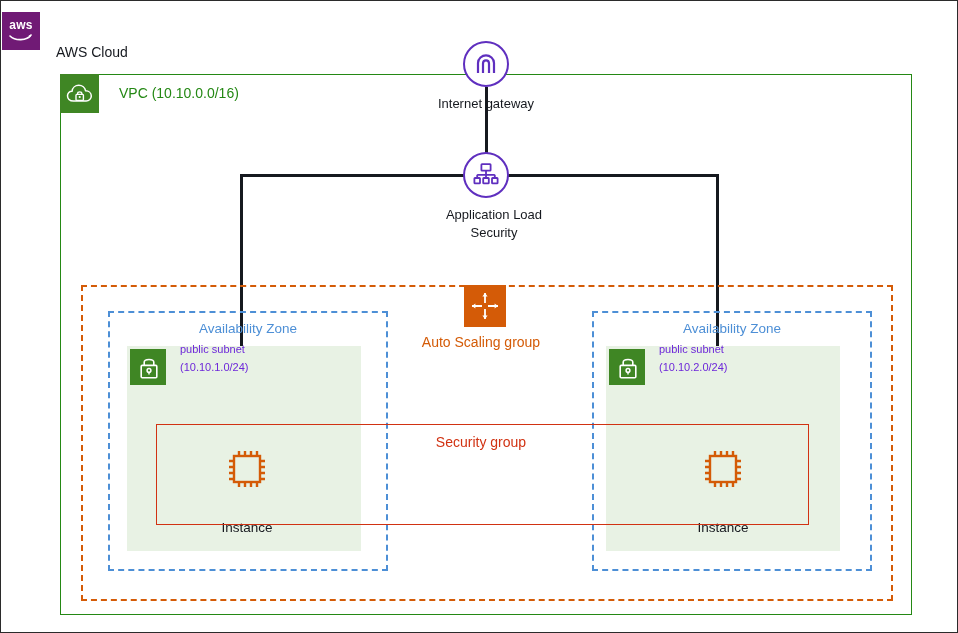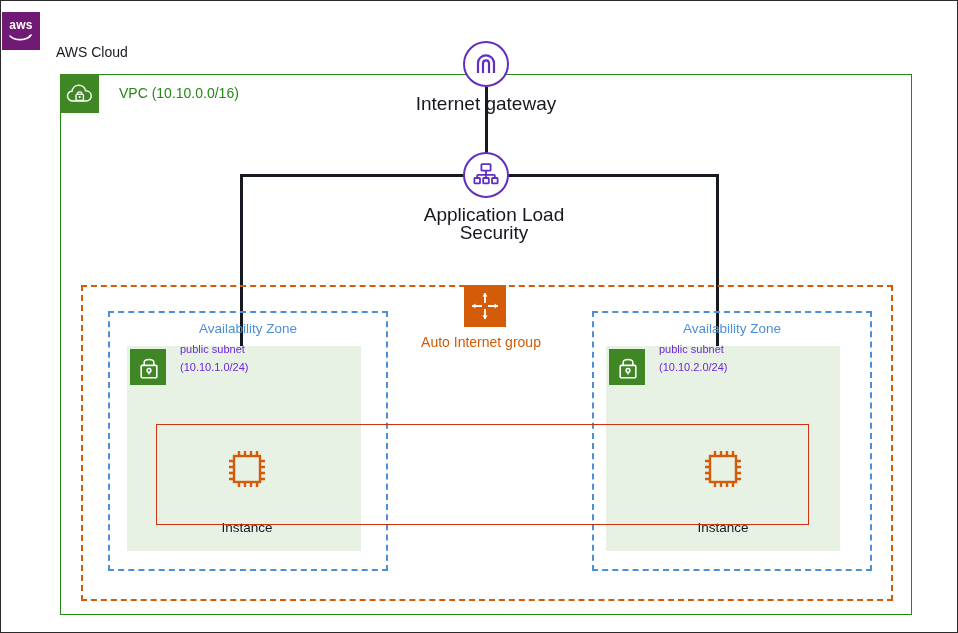--- a/index.html
+++ b/index.html
@@ -193,21 +193,21 @@
   }
   .igw-circle { left: 462px; top: 40px; width: 46px; height: 46px; }
   .igw-circle svg { position:absolute; left:9px; top:9px; }
   .alb-circle { left: 462px; top: 151px; width: 46px; height: 46px; }
   .alb-circle svg { position:absolute; left:8px; top:8px; }
 
   .node-label {
     position: absolute;
     width: 220px;
     text-align: center;
-    font-size: 19px;
+    font-size: 13px;
     color: #16191F;
     line-height: 18px;
   }
   .igw-label { left: 375px; top: 94px; }
   .alb-label { left: 383px; top: 205px; }
 
   
   .line { position: absolute; background: #16191F; }
   .v-igw-alb { left: 484px; top: 86px; width: 2.5px; height: 66px; }
   .h-alb     { left: 239px; top: 173px; width: 478px; height: 2.5px; }
@@ -269,21 +269,21 @@
   <div class="asg-box"></div>
   <div class="asg-icon">
     <svg width="32" height="32" viewBox="0 0 32 32">
       <path d="M16 3 V13 M16 29 V19 M3 16 H13 M29 16 H19" stroke="#ffffff" stroke-width="1.8" fill="none"></path>
       <path d="M16 3 L13.4 6.4 L18.6 6.4 Z" fill="#ffffff"></path>
       <path d="M16 29 L13.4 25.6 L18.6 25.6 Z" fill="#ffffff"></path>
       <path d="M3 16 L6.4 13.4 L6.4 18.6 Z" fill="#ffffff"></path>
       <path d="M29 16 L25.6 13.4 L25.6 18.6 Z" fill="#ffffff"></path>
     </svg>
   </div>
-  <div class="asg-label">Auto Internet group</div>
+  <div class="asg-label">Auto Scaling group</div>
 
   <div class="az-box left"></div>
   <div class="az-label left">Availability Zone</div>
 
   <div class="subnet-box left"></div>
   <div class="subnet-icon left">
     <svg width="22" height="26" viewBox="0 0 22 26">
       <rect x="3.2" y="10.4" width="15.6" height="12.4" rx="1" fill="none" stroke="#ffffff" stroke-width="1.6"></rect>
       <path d="M6.2 10.4 V7.2 C6.2 3.6, 15.8 3.6, 15.8 7.2 V10.4" fill="none" stroke="#ffffff" stroke-width="1.6"></path>
       <circle cx="11" cy="15.4" r="1.9" fill="none" stroke="#ffffff" stroke-width="1.5"></circle>
@@ -332,14 +332,15 @@
         <path d="M16 11 V6 M22 11 V6 M28 11 V6 M34 11 V6"></path>
         <path d="M16 37 V42 M22 37 V42 M28 37 V42 M34 37 V42"></path>
         <path d="M11 16 H6 M11 22 H6 M11 28 H6 M11 34 H6"></path>
         <path d="M37 16 H42 M37 22 H42 M37 28 H42 M37 34 H42"></path>
       </g>
     </svg>
   </div>
   <div class="instance-label right">Instance</div>
 
   <div class="sg-box"></div>
+  <div class="sg-label">Security group</div>
 
 </div>
 
 </body></html>

